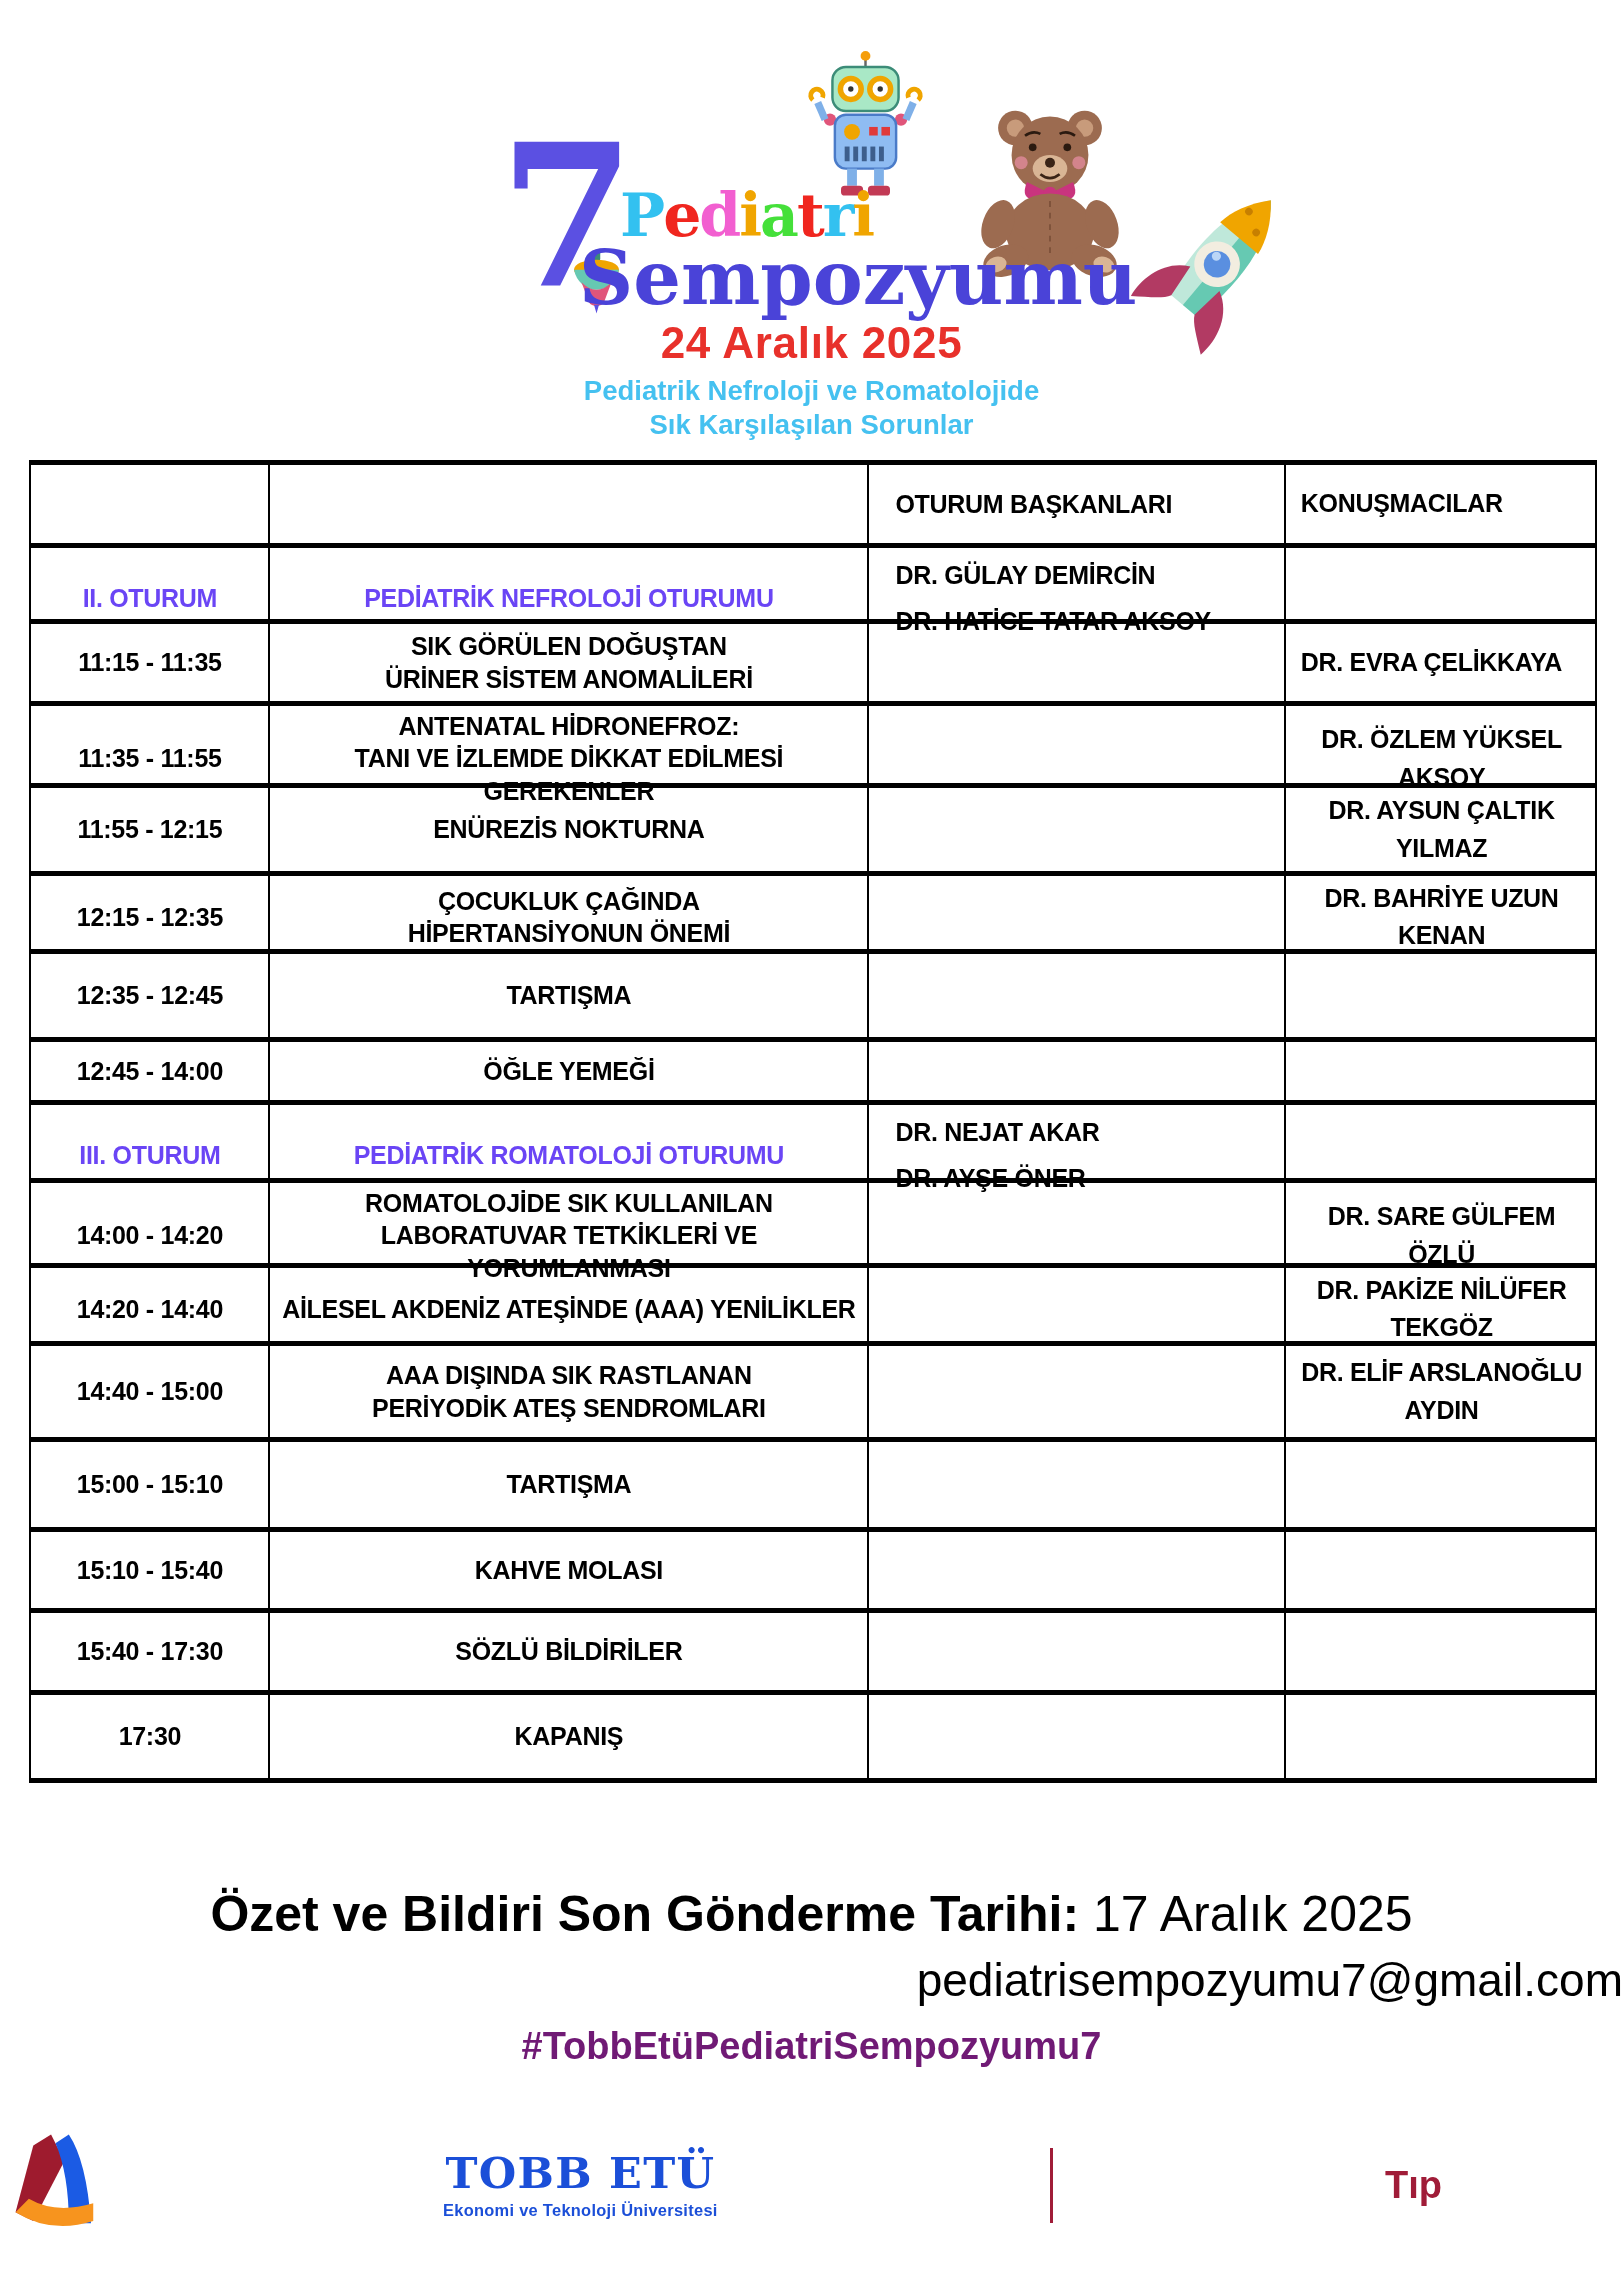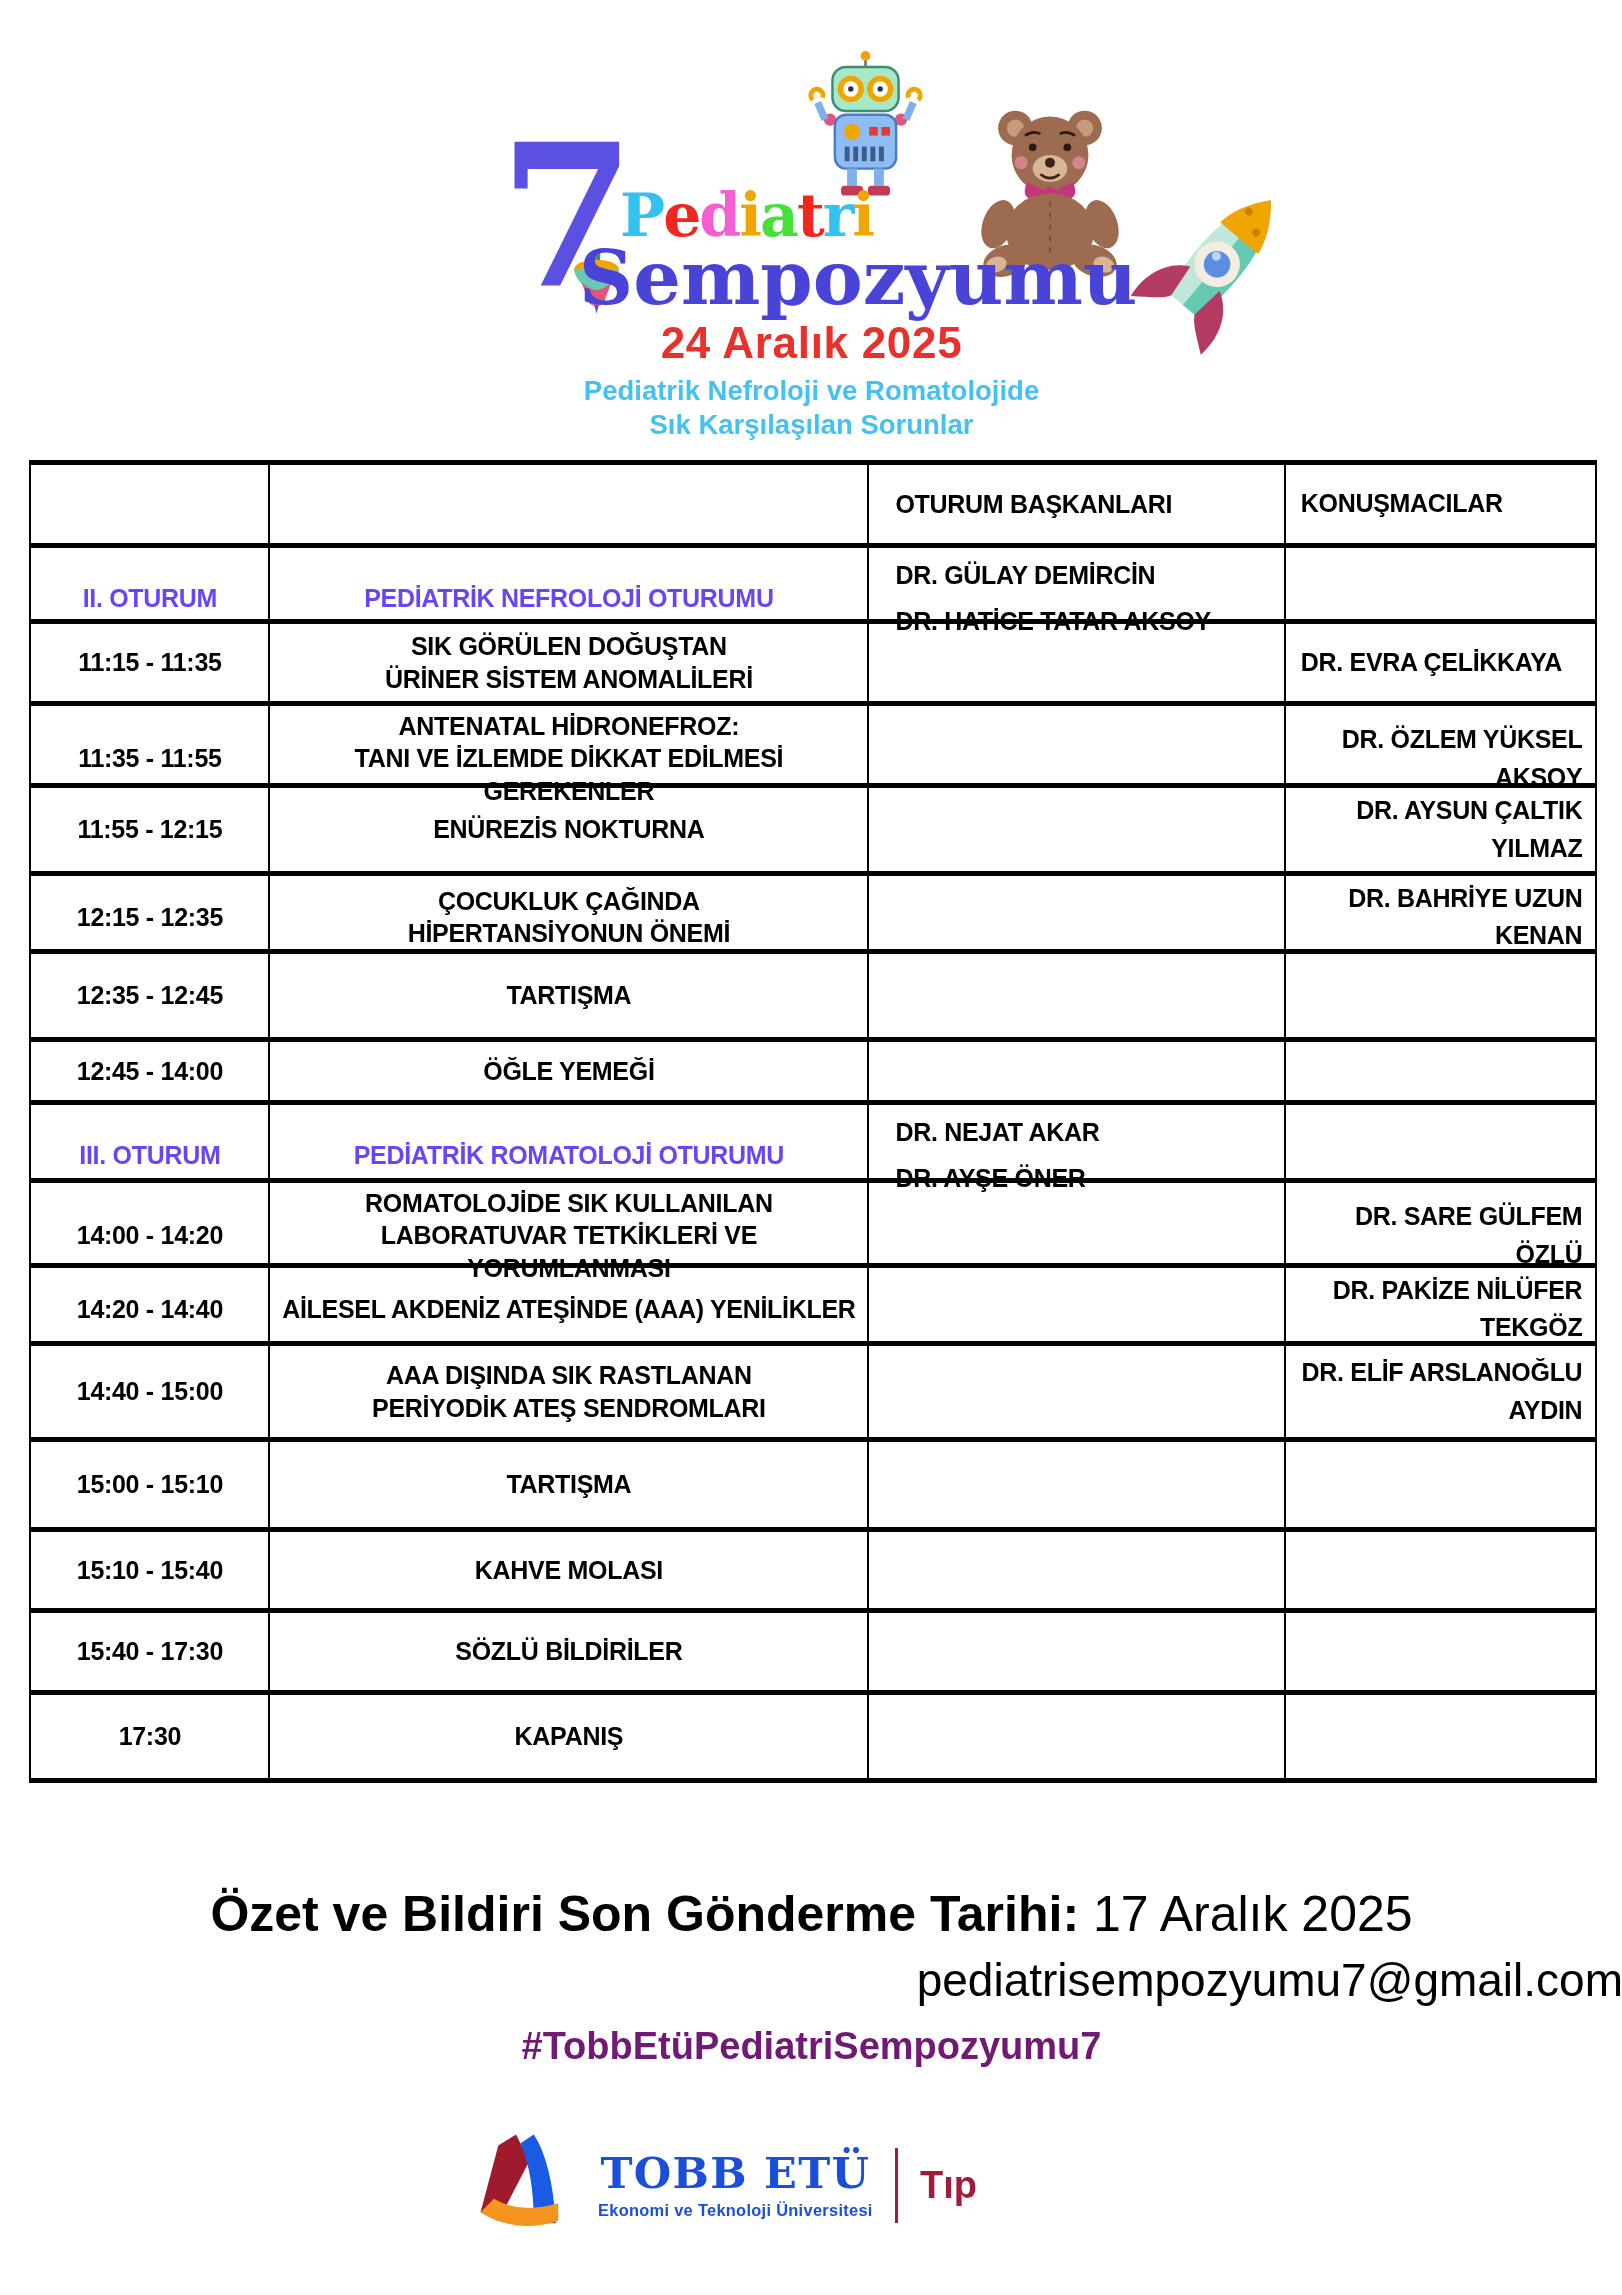--- a/index.html
+++ b/index.html
@@ -30,35 +30,35 @@
 
   
   .sched{position:absolute;left:29.4px;top:460px;width:1564px;
          border-left:2.6px solid #000;border-right:2.6px solid #000;border-top:5.2px solid #000;
          font-weight:700;font-size:25px;letter-spacing:-0.3px;color:#000;}
   .trow{display:grid;grid-template-columns:239px 599px 417px 1fr;border-bottom:5.2px solid #000;}
   .cell{border-right:2.6px solid #000;display:flex;align-items:center;justify-content:center;
         text-align:center;padding:3.9px 9.2px;box-sizing:border-box;line-height:1.3;}
   .cell:last-child{border-right:none;}
   .c-chairs{justify-content:flex-start;text-align:left;padding-left:26px;white-space:pre-line;line-height:1.85;}
-  .c-speaker{justify-content:flex-start;text-align:right;padding-left:14.4px;padding-right:13px;line-height:1.5;}
+  .c-speaker{justify-content:flex-start;text-align:center;padding-left:14.4px;padding-right:13px;line-height:1.5;}
   .c-topic{white-space:pre-line;}
   .session .c-time,.session .c-topic{color:#6A45F5;}
   .h0{height:78px}.h1{height:71px}.h2{height:77px}.h3{height:77px}.h4{height:83px}
   .h5{height:73px}.h6{height:83px}.h7{height:58px}.h8{height:73px}.h9{height:80px}
   .h10{height:73px}.h11{height:91px}.h12{height:85px}.h13{height:76px}.h14{height:77px}.h15{height:83px}
 
   
   .deadline{position:absolute;left:0;top:1885px;width:1623px;text-align:center;font-size:50px;color:#000;}
   .deadline b{font-weight:700;}
   .deadline span.plain{font-weight:400;}
   .email{position:absolute;left:0;top:1953px;width:1623px;text-align:right;font-size:46px;font-weight:400;color:#000;}
   .hashtag{position:absolute;left:0;top:2025px;width:1623px;text-align:center;font-size:38px;font-weight:700;color:#701a75;}
 
-  .tobb{position:absolute;left:0;top:2130px;width:1442px;display:flex;align-items:center;justify-content:center;gap:22px;}
+  .tobb{position:absolute;left:0;top:2130px;width:1442px;display:flex;align-items:center;justify-content:space-between;gap:22px;}
   .tobb-mark{width:111px;height:111px;}
   .tobb-text{display:flex;flex-direction:column;align-items:center;}
   .tobb-name{font-family:"DejaVu Serif",serif;font-weight:bold;font-size:43px;color:#1B4FD8;letter-spacing:1.3px;line-height:1.05;}
   .tobb-sub{font-size:16.4px;font-weight:700;color:#1B4FD8;margin-top:3.9px;letter-spacing:0.3px;}
   .tobb-divider{width:3.3px;height:75px;background:#A01C38;}
   .tobb-unit{font-size:38px;font-weight:700;color:#A01C38;}
 </style>
 </head>
 <body>
 

